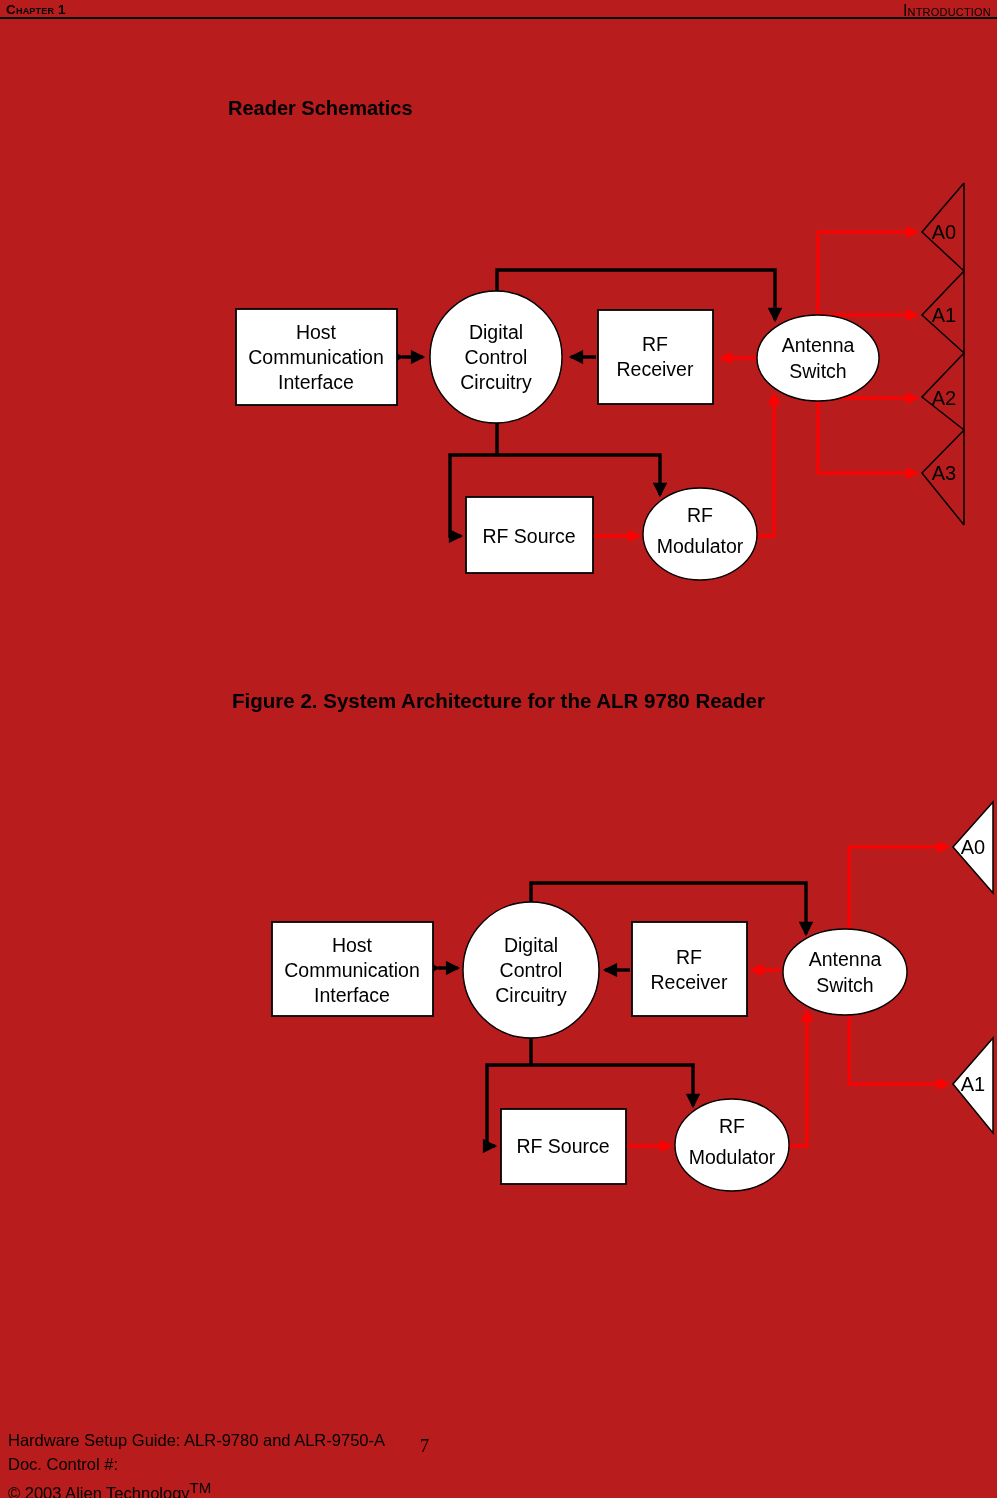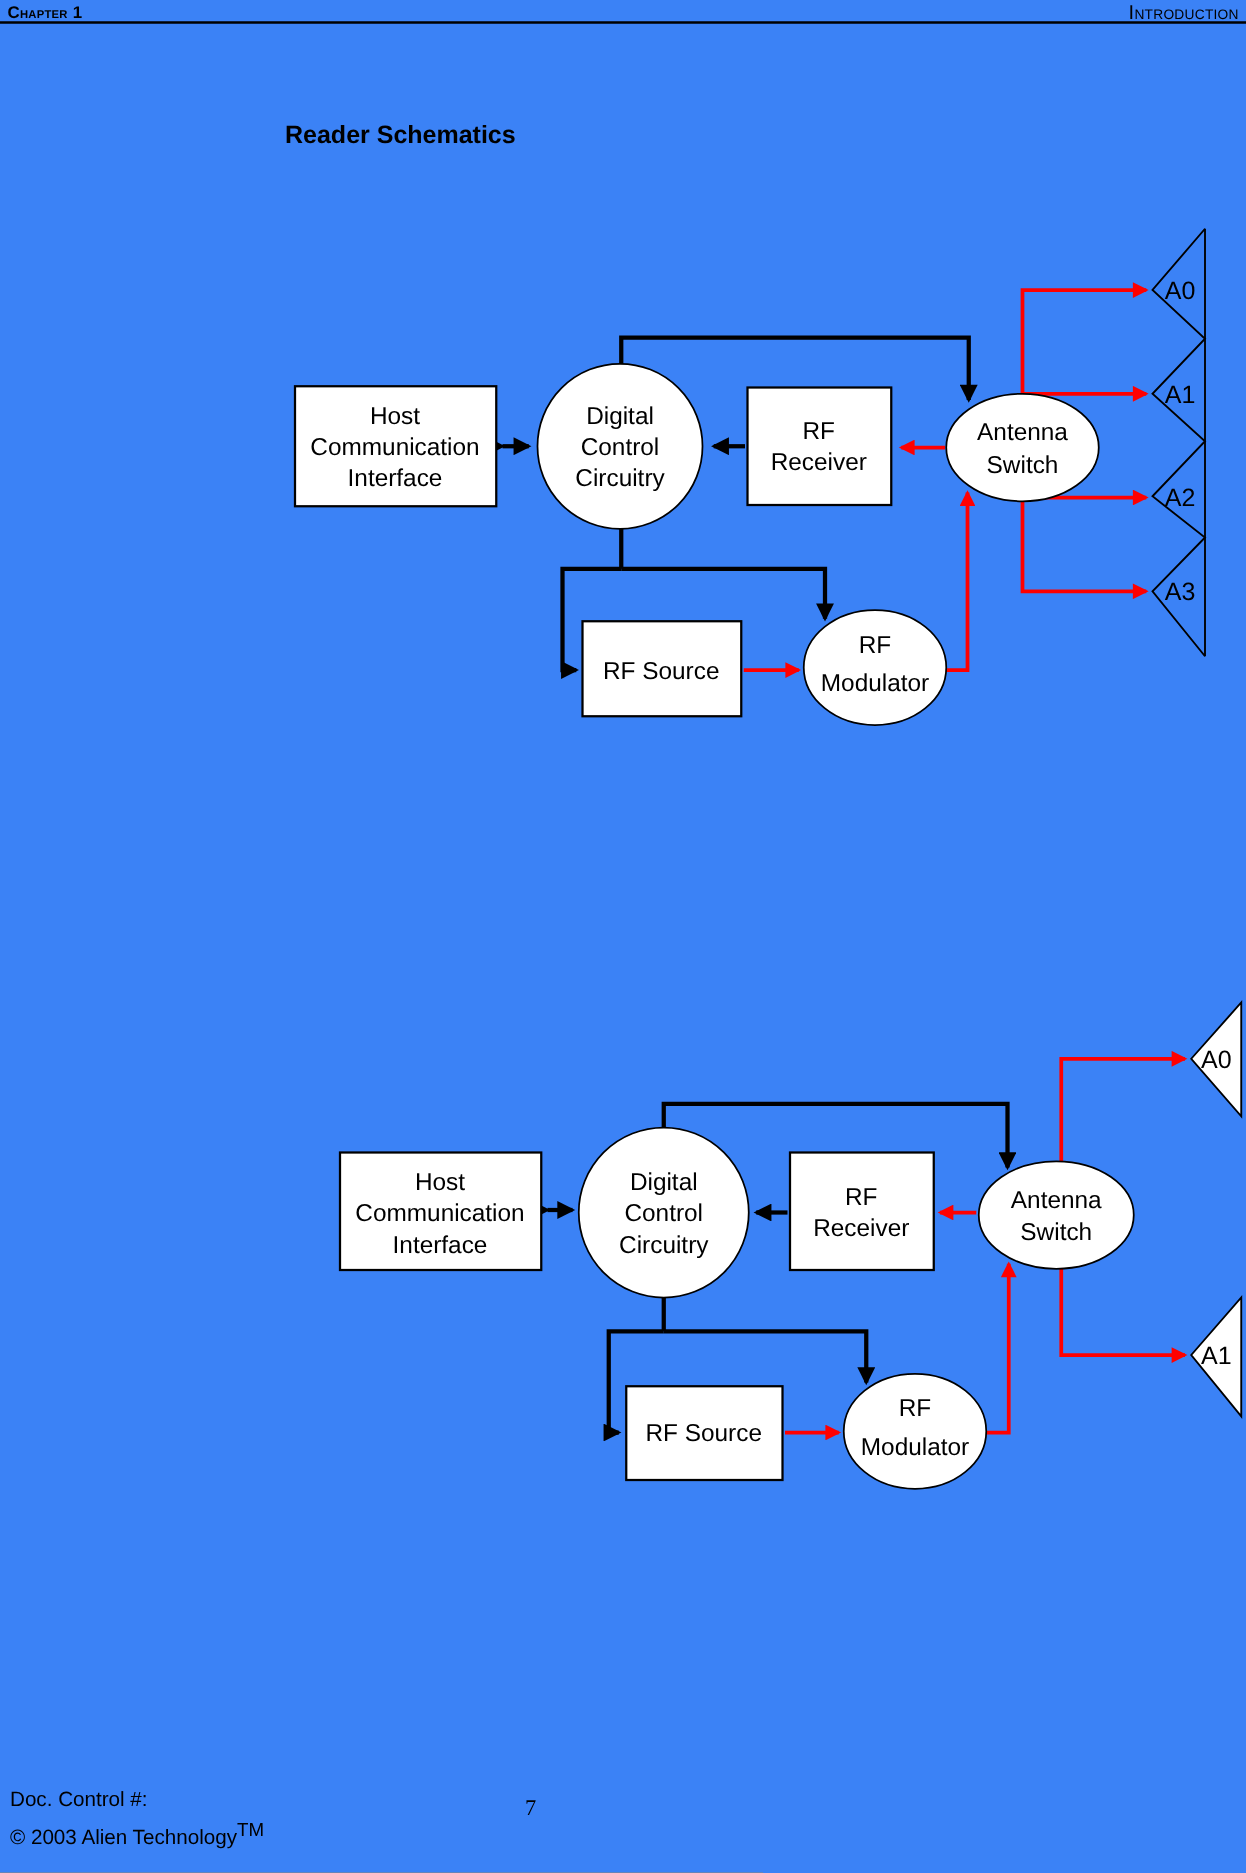--- a/index.html
+++ b/index.html
@@ -1,19 +1,19 @@
 <!DOCTYPE html>
 <html><head>
 <meta charset="utf-8">
 <style>
   html,body{margin:0;padding:0;background:#888;}
   .page{
     position:relative;
     width:997px;height:1498px;
-    background:#3b82f6;
+    background:#b91c1c;
     font-family:"Liberation Sans", sans-serif;
     color:#000;
     overflow:hidden;
     margin:0 auto;
   }
   .header{
     position:absolute;left:0;top:0;width:997px;height:19px;
     border-bottom:2.5px solid #000;
     box-sizing:border-box;
   }
@@ -172,22 +172,26 @@
       <text x="563" y="1153">RF Source</text>
 
       <text x="732" y="1133">RF</text>
       <text x="732" y="1164">Modulator</text>
 
       <text class="ant" x="973" y="854">A0</text>
       <text class="ant" x="973" y="1091">A1</text>
     </g>
   </svg>
 
+  <div class="caption fig2">
+    <span>Figure 2. System Architecture for the ALR 9780 Reader</span>
+  </div>
 
 
   <div class="footer">
+    <div>Hardware Setup Guide: ALR-9780 and ALR-9750-A</div>
     <div>Doc. Control #:</div>
     <div><span>© 2003 Alien Technology</span><sup>TM</sup></div>
   </div>
 
   <div class="page-number">7</div>
 
 </div>
 
 </body></html>

